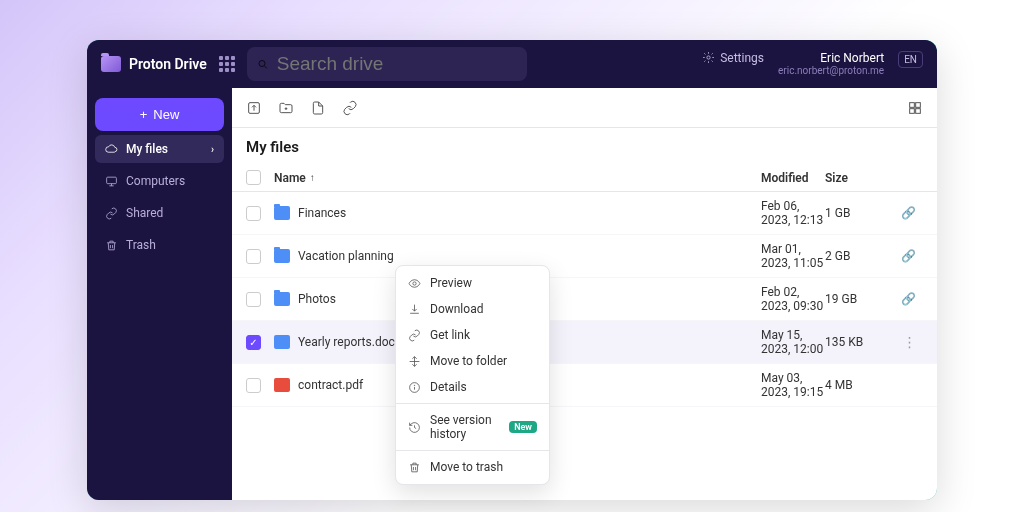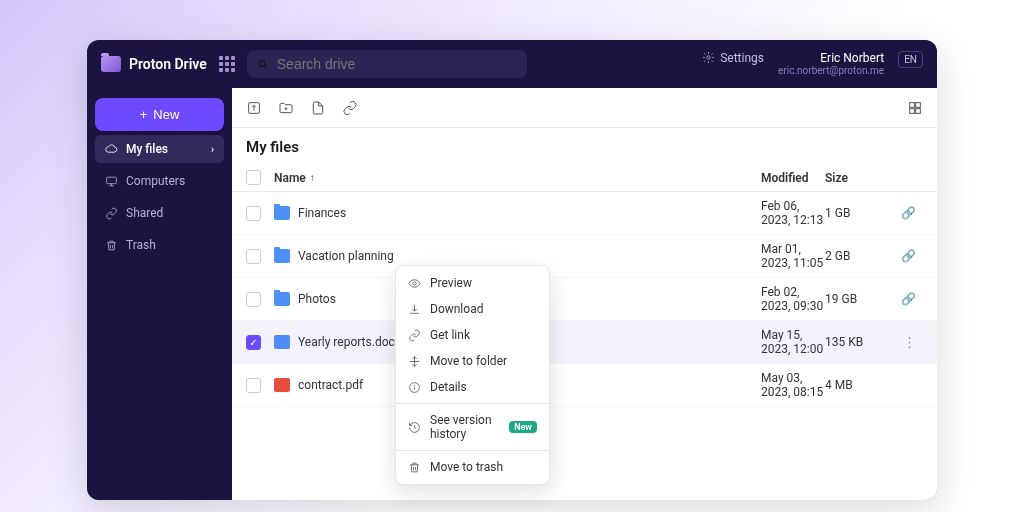--- a/index.html
+++ b/index.html
@@ -5,21 +5,21 @@
 * { box-sizing: border-box; margin: 0; padding: 0; }
 body { font-family: -apple-system, BlinkMacSystemFont, "Segoe UI", Roboto, sans-serif; background: linear-gradient(135deg, #d4c5f9 0%, #e8deff 20%, #ffffff 60%); width: 1024px; height: 512px; overflow: hidden; display: flex; align-items: flex-start; justify-content: center; padding-top: 40px; }
 .app-window { width: 850px; height: 460px; background: #14b8a6; border-radius: 12px; overflow: hidden; box-shadow: 0 10px 40px rgba(0,0,0,0.15); display: flex; flex-direction: column; }
 .topbar { background: #1c1440; height: 48px; display: flex; align-items: center; padding: 0 14px; gap: 12px; }
 .brand { display: flex; align-items: center; gap: 8px; color: #fff; font-weight: 600; font-size: 14px; }
 .brand-icon { width: 20px; height: 16px; background: linear-gradient(135deg, #b794f6, #805ad5); border-radius: 3px; position: relative; }
 .brand-icon::before { content: ''; position: absolute; left: 0; top: -3px; width: 8px; height: 3px; background: #b794f6; border-radius: 2px 2px 0 0; }
 .apps-grid { display: grid; grid-template-columns: repeat(3,4px); grid-template-rows: repeat(3,4px); gap: 2px; cursor: pointer; }
 .apps-grid span { background: #9f8fc9; width: 4px; height: 4px; border-radius: 1px; }
 .search-box { flex: 0 0 280px; display: flex; align-items: center; background: #2d2454; border-radius: 8px; padding: 6px 10px; gap: 8px; }
-.search-box input { background: transparent; border: none; outline: none; color: #9f8fc9; font-size: 14px; width: 100%; }
+.search-box input { background: transparent; border: none; outline: none; color: #9f8fc9; font-size: 19px; width: 100%; }
 .topbar-right { margin-left: auto; display: flex; align-items: flex-start; gap: 14px; color: #c6bce3; font-size: 12px; }
 .settings-link { display: flex; align-items: center; gap: 5px; cursor: pointer; }
 .user-block { text-align: right; line-height: 1.2; }
 .user-name { font-size: 12px; color: #fff; }
 .user-email { font-size: 10px; color: #8b7eb8; }
 .lang-badge { border: 1px solid #4a3e7a; border-radius: 4px; padding: 2px 5px; font-size: 10px; color: #c6bce3; }
 .body-wrap { display: flex; flex: 1; min-height: 0; }
 .sidebar { width: 145px; background: #1c1440; padding: 10px 8px; display: flex; flex-direction: column; gap: 4px; }
 .new-btn { background: #6d4aff; color: #fff; border: none; border-radius: 8px; padding: 9px; font-size: 13px; font-weight: 500; cursor: pointer; display: flex; align-items: center; justify-content: center; gap: 6px; }
 .nav-item { display: flex; align-items: center; gap: 8px; padding: 7px 10px; border-radius: 6px; color: #b8aed9; font-size: 12px; cursor: pointer; }
@@ -228,21 +228,21 @@
             <div class="col-act"><span class="more-icon">⋮</span></div>
           </div>
           <div class="row">
             <div class="col-check">
               <div class="checkbox"></div>
             </div>
             <div class="file-name">
               <span class="file-icon pdf-icon"></span>
               <span>contract.pdf</span>
             </div>
-            <div class="col-mod">May 03, 2023, 08:15</div>
+            <div class="col-mod">May 03, 2023, 19:15</div>
             <div class="col-size">4 MB</div>
             <div class="col-act"></div>
           </div>
         </div>
     </div>
   </div>
 </div>
 
 <div class="context-menu">
   <div class="menu-item">

